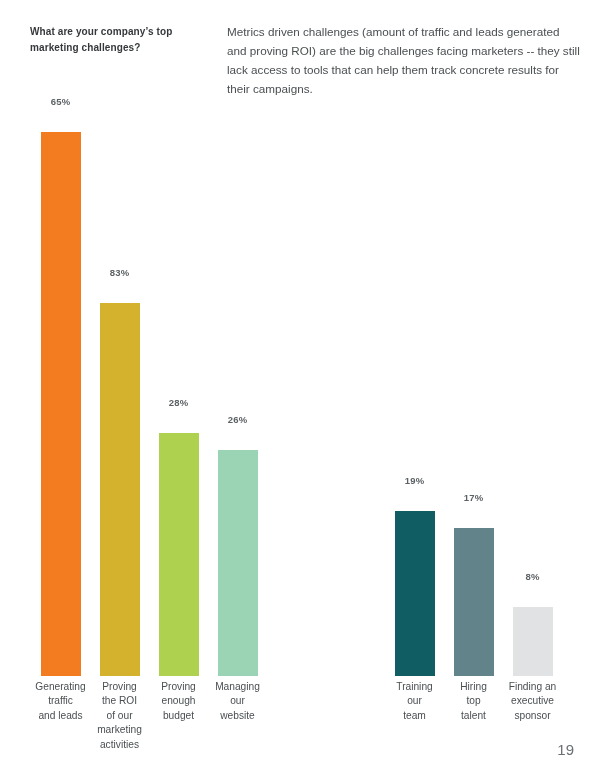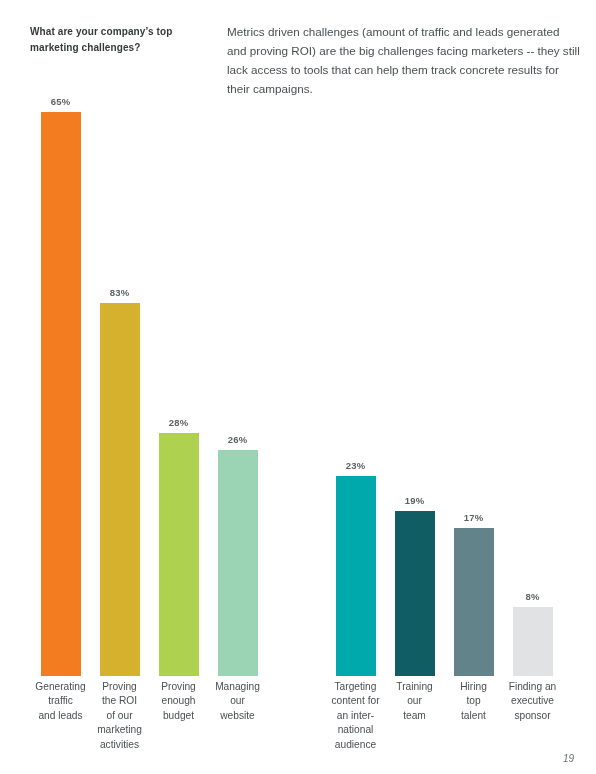--- a/index.html
+++ b/index.html
@@ -59,20 +59,21 @@
     width: 59px;
   }
   .bar-col {
     position: relative;
     width: 59px;
     height: 580px;
     display: flex;
     flex-direction: column;
     justify-content: flex-end;
     align-items: center;
+    gap: 20px;
   }
   .bar-value {
     font-size: 9.5px;
     font-weight: bold;
     color: #5c6164;
     text-align: center;
     margin-bottom: 5px;
     letter-spacing: 0.2px;
   }
   .bar-rect {
@@ -88,24 +89,23 @@
     line-height: 1.42;
     color: #4a4f52;
     text-align: center;
     white-space: pre-line;
   }
 
   
   .page-number {
     position: absolute;
     right: 22px;
-    bottom: 10px;
-    font-size: 10px;
+    bottom: 16px;
+    font-size: 15px;
     color: #6a6f72;
-    font-style: italic;
   }
 </style>
 </head>
 <body>
 
 <div class="header">
   <div class="headline">What are your company’s top marketing challenges?</div>
   <div class="blurb">Metrics driven challenges (amount of traffic and leads generated and proving ROI) are the big challenges facing marketers -- they still lack access to tools that can help them track concrete results for their campaigns.</div>
 </div>
 
@@ -141,31 +141,20 @@
     </div>
     <div class="bar-group" style="left: 208px;">
       <div class="bar-col">
         <div class="bar-value">26%</div>
         <div class="bar-rect" style="height: 225.68px; background: rgb(154, 212, 180);"></div>
       </div>
       <div class="bar-label">Managing
 our
 website</div>
     </div>
-    <div class="bar-group" style="left: 326px;">
-      <div class="bar-col">
-        <div class="bar-value">23%</div>
-        <div class="bar-rect" style="height: 199.64px; background: rgb(0, 169, 172);"></div>
-      </div>
-      <div class="bar-label">Targeting
-content for
-an inter-
-national
-audience</div>
-    </div>
     <div class="bar-group" style="left: 385px;">
       <div class="bar-col">
         <div class="bar-value">19%</div>
         <div class="bar-rect" style="height: 164.92px; background: rgb(16, 94, 99);"></div>
       </div>
       <div class="bar-label">Training
 our
 team</div>
     </div>
     <div class="bar-group" style="left: 444px;">

